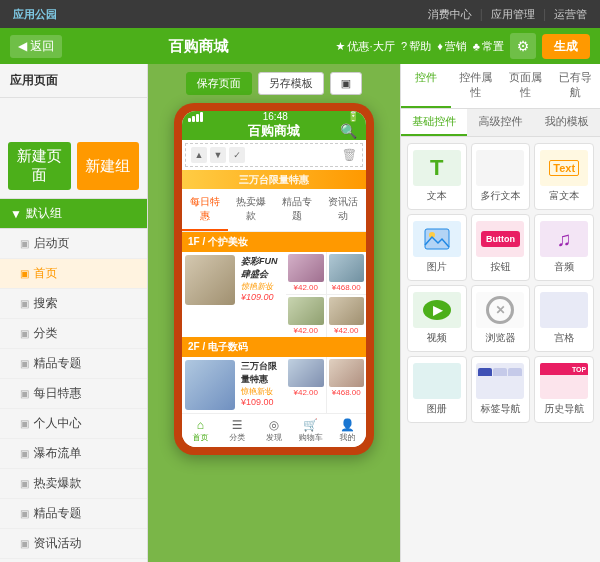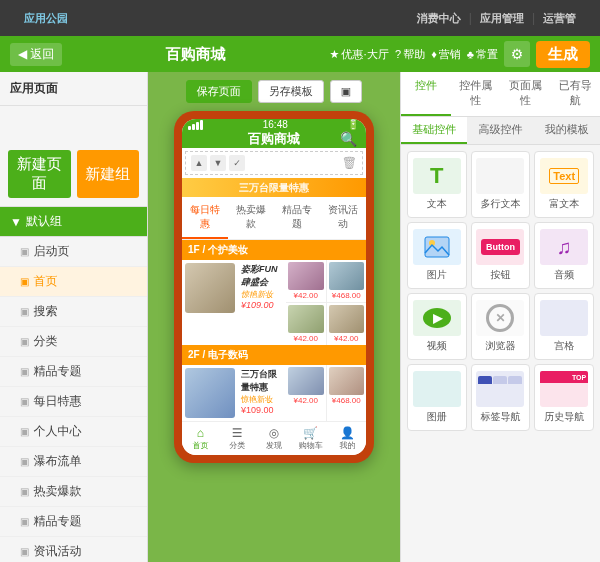--- a/index.html
+++ b/index.html
@@ -1,35 +1,34 @@
 <!DOCTYPE html>
 <html><head>
   <meta charset="utf-8">
   <style>
     * { box-sizing: border-box; margin: 0; padding: 0; }
     body { font-family: "Microsoft YaHei", Arial, sans-serif; font-size: 12px; background: #f0f0f0; width: 600px; height: 562px; overflow: hidden; }
 
     
     .top-nav {
       background: #3a3a3a;
-      height: 36px;
+      height: 28px;
       display: flex;
       align-items: center;
       justify-content: flex-end;
-      padding: 0 24px;
+      padding: 0 13px;
       gap: 8px;
     }
     .top-nav-item {
       color: #ccc;
       font-size: 11px;
       cursor: pointer;
       display: flex;
       align-items: center;
       gap: 2px;
-      font-weight: bold;
     }
     .top-nav-brand {
       color: #aaa;
       font-size: 11px;
       margin-right: auto;
       display: flex;
       align-items: center;
       gap: 4px;
     }
 
@@ -69,21 +68,21 @@
       color: white;
       font-size: 11px;
       cursor: pointer;
       display: flex;
       align-items: center;
       gap: 2px;
     }
     .nav-action-btn {
       background: #ff9900;
       color: white;
-      font-size: 15px;
+      font-size: 12px;
       padding: 4px 12px;
       border-radius: 4px;
       cursor: pointer;
       border: none;
       font-weight: bold;
     }
     .gear-btn {
       width: 26px;
       height: 26px;
       background: rgba(255,255,255,0.2);

